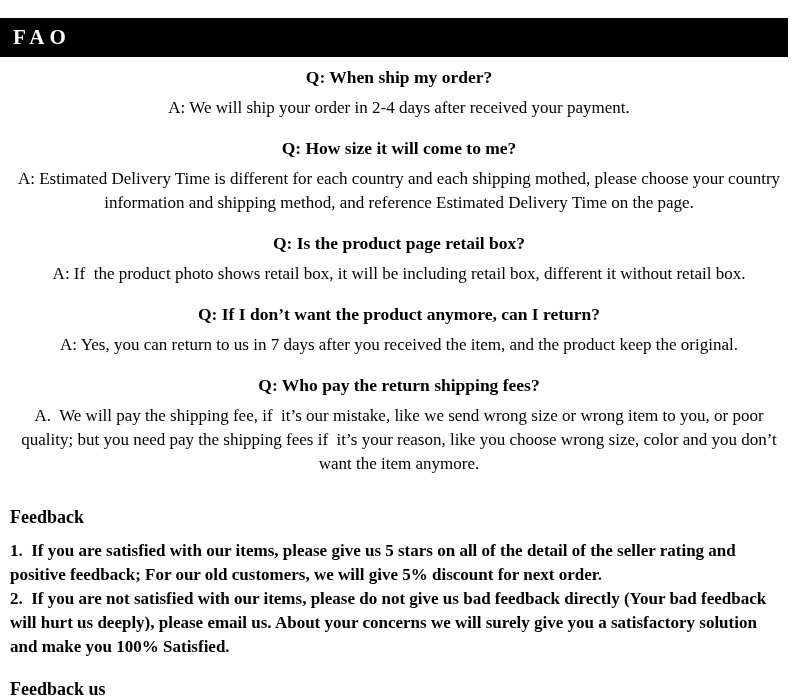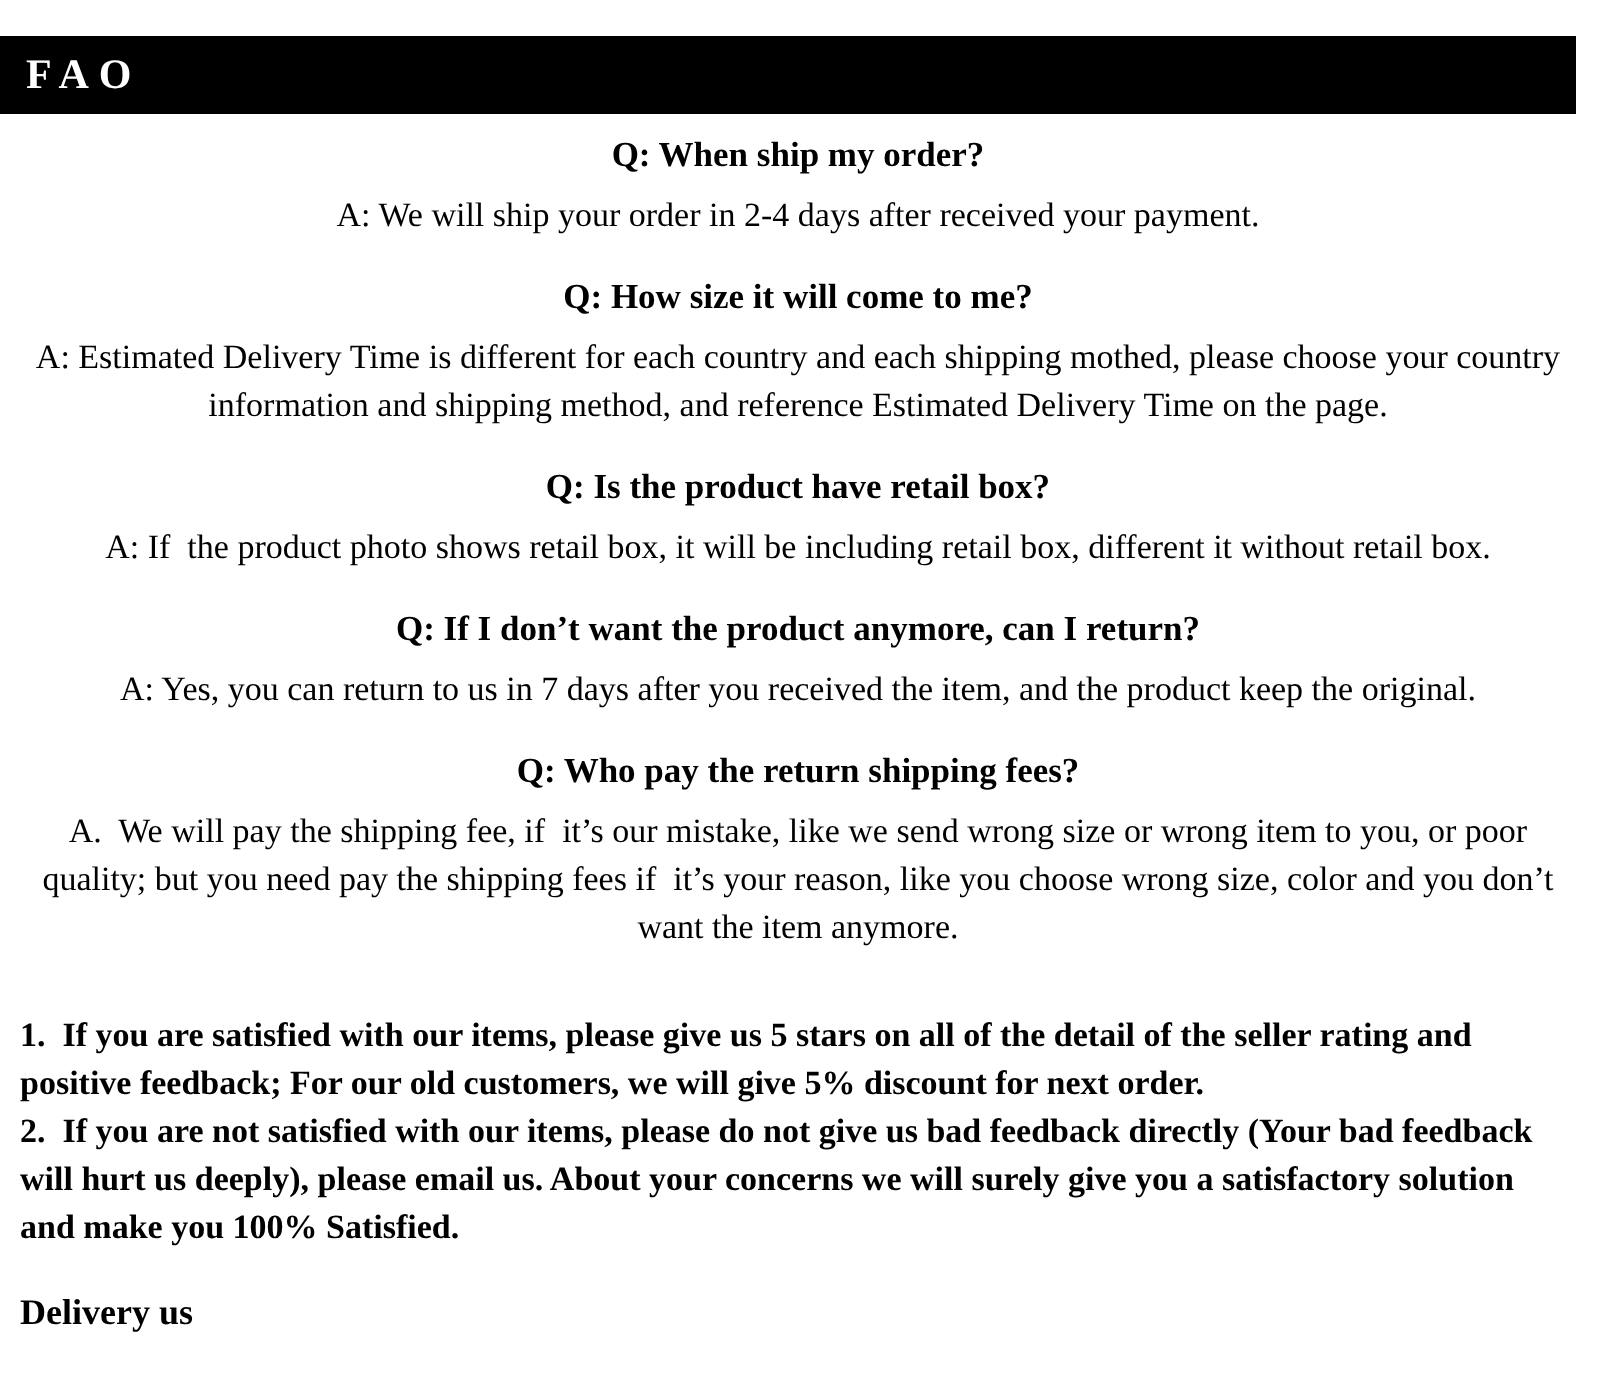--- a/index.html
+++ b/index.html
@@ -102,38 +102,39 @@
       <p class="q-line">Q: When ship my order?</p>
       <p class="a-line">A: We will ship your order in 2-4 days after received your payment.</p>
     </div>
 
     <div class="qa-block">
       <p class="q-line">Q: How size it will come to me?</p>
       <p class="a-line">A: Estimated Delivery Time is different for each country and each shipping mothed, please choose your country information and shipping method, and reference Estimated Delivery Time on the page.</p>
     </div>
 
     <div class="qa-block">
-      <p class="q-line">Q: Is the product have retail box?</p>
+      <p class="q-line">Q: Is the product page retail box?</p>
       <p class="a-line">A: If  the product photo shows retail box, it will be including retail box, different it without retail box.</p>
     </div>
 
     <div class="qa-block">
       <p class="q-line">Q: If I don’t want the product anymore, can I return?</p>
       <p class="a-line">A: Yes, you can return to us in 7 days after you received the item, and the product keep the original.</p>
     </div>
 
     <div class="qa-block">
       <p class="q-line">Q: Who pay the return shipping fees?</p>
       <p class="a-line">A.  We will pay the shipping fee, if  it’s our mistake, like we send wrong size or wrong item to you, or poor quality; but you need pay the shipping fees if  it’s your reason, like you choose wrong size, color and you don’t want the item anymore.</p>
     </div>
 
     <div class="section section-feedback">
+      <p class="section-heading">Feedback</p>
       <p class="section-para">1.  If you are satisfied with our items, please give us 5 stars on all of the detail of the seller rating and positive feedback; For our old customers, we will give 5% discount for next order.
 2.  If you are not satisfied with our items, please do not give us bad feedback directly (Your bad feedback will hurt us deeply), please email us. About your concerns we will surely give you a satisfactory solution and make you 100% Satisfied.</p>
     </div>
 
     <div class="section section-contact">
-      <p class="section-heading">Delivery us</p>
+      <p class="section-heading">Feedback us</p>
 
     </div>
 
   </div>
 </div>
 
 </body></html>

